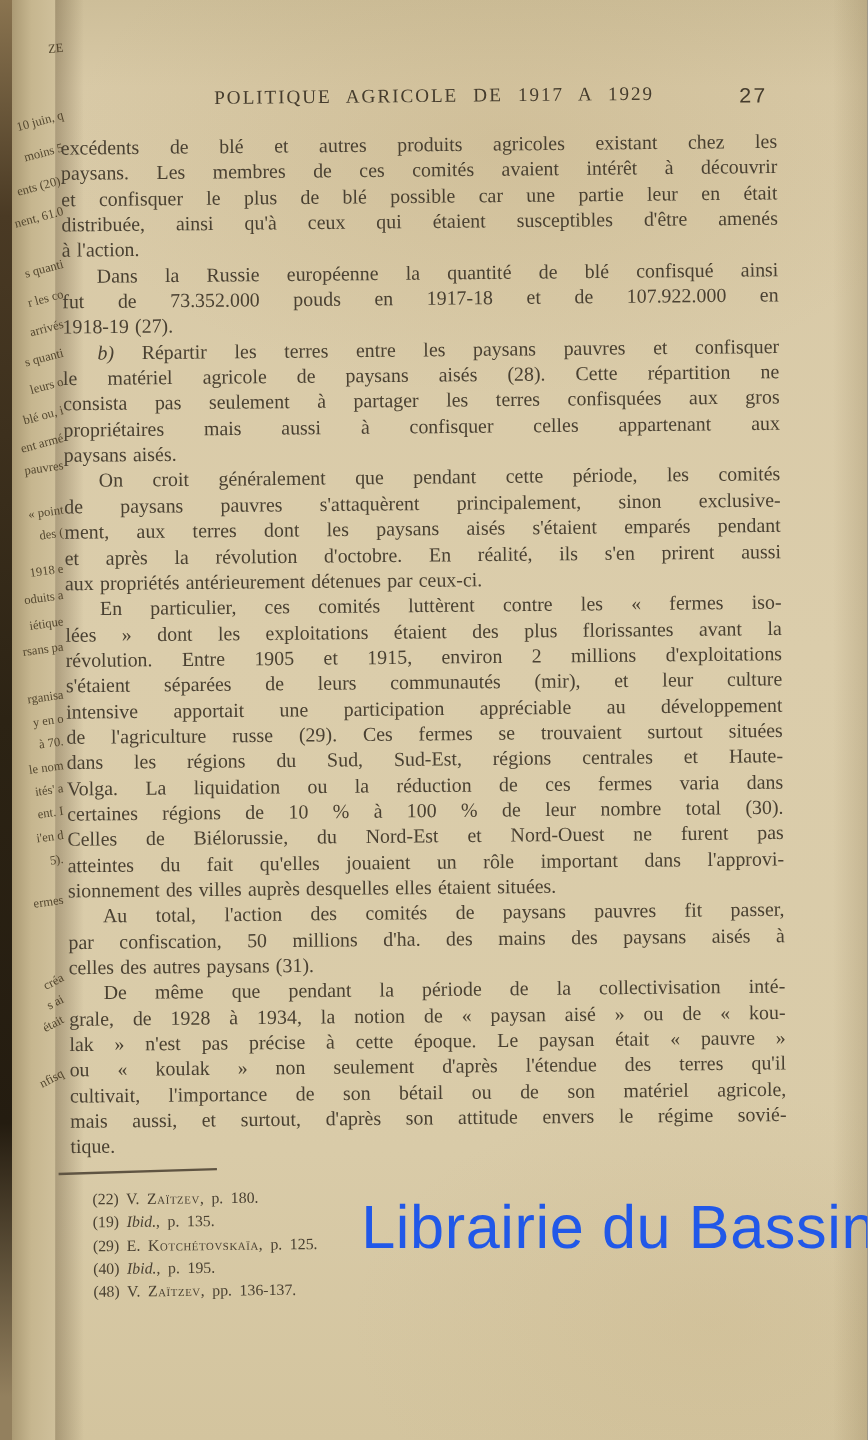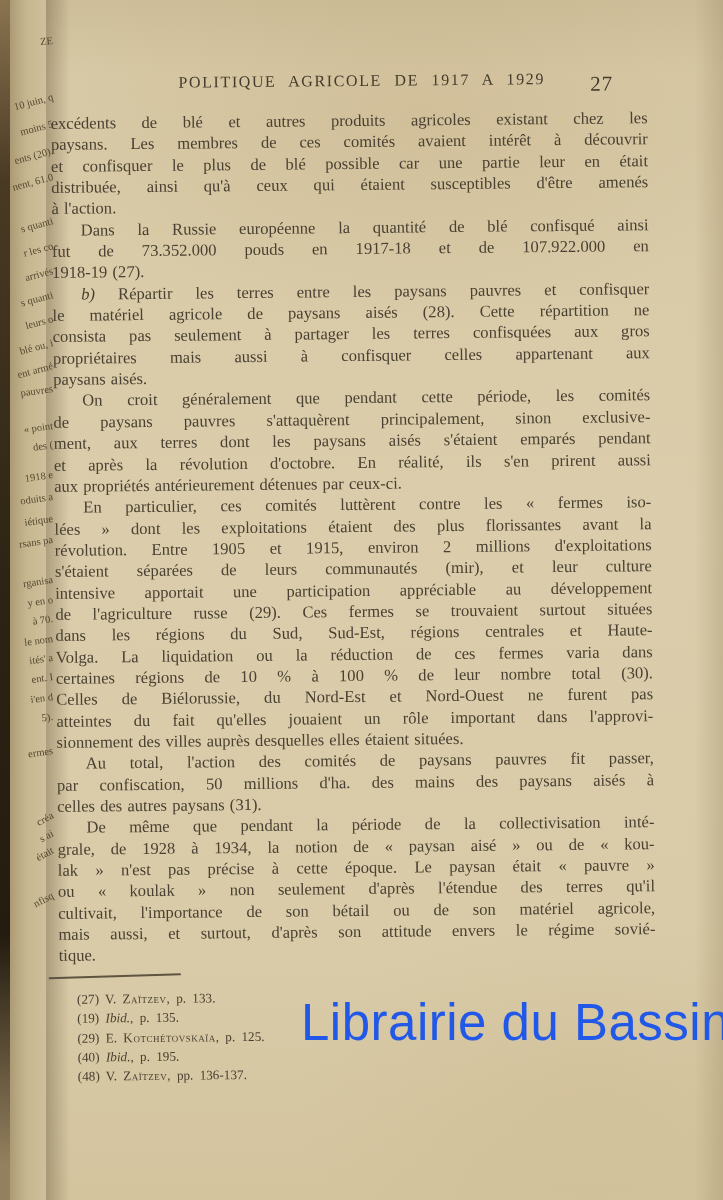--- a/index.html
+++ b/index.html
@@ -19,21 +19,21 @@
     background:linear-gradient(to right,#ab9a74,#c6b68f 45%,#cfc09b 100%);}
   .gutter{position:absolute;left:46px;top:0;bottom:0;width:24px;
     background:linear-gradient(to right,rgba(80,62,35,.33),rgba(80,62,35,0));}
   .frag{position:absolute;left:0;width:43px;text-align:right;font-size:10.5px;
     color:#53472f;white-space:nowrap;transform-origin:right center;line-height:1;}
   
   .page-inner{position:absolute;left:55px;top:72px;width:597px;transform:rotate(-0.55deg);}
   .hdr{position:relative;height:24px;margin-bottom:14px;}
   .hdr-title{text-align:center;padding-left:26px;font-size:16px;letter-spacing:1.6px;
     word-spacing:7px;color:#453c2d;}
-  .hdr-num{position:absolute;right:34px;top:2px;font-size:21px;letter-spacing:1px;color:#453c2d;}
+  .hdr-num{position:absolute;right:8px;top:2px;font-size:18px;letter-spacing:1px;color:#453c2d;font-family:Liberation Mono, monospace;}
   .para{margin:0;}
   .ln{line-height:21.35px;font-size:16.6px;text-align:justify;text-align-last:justify;
     word-spacing:1px;}
   .ln.end{text-align-last:left;}
   .ln.ind{text-indent:29px;}
   .it{font-style:italic;}
   .fnsep{width:132px;border-top:2px solid #5f5442;margin:9px 0 12px -10px;
     transform:rotate(-1.2deg);}
   .fn{font-size:13.2px;line-height:19.4px;margin-left:18px;word-spacing:3px;color:#4a4132;}
   .sc{font-variant:small-caps;letter-spacing:.5px;}
@@ -142,21 +142,21 @@
           <div class="ln">ou « koulak » non seulement d'après l'étendue des terres qu'il</div>
           <div class="ln">cultivait, l'importance de son bétail ou de son matériel agricole,</div>
           <div class="ln">mais aussi, et surtout, d'après son attitude envers le régime sovié-</div>
           <div class="ln end">tique.</div>
         </div>
       </div>
 
     <div class="fnsep"></div>
 
     <div>
-        <div class="fn"><span class="plain">(27)  V. </span><span class="sc">Zaïtzev</span><span class="plain">, p. 133.</span></div>
+        <div class="fn"><span class="plain">(22)  V. </span><span class="sc">Zaïtzev</span><span class="plain">, p. 180.</span></div>
         <div class="fn"><span class="plain">(19)  </span><span class="it">Ibid.</span><span class="plain">, p. 135.</span></div>
         <div class="fn"><span class="plain">(29)  E. </span><span class="sc">Kotchétovskaïa</span><span class="plain">, p. 125.</span></div>
         <div class="fn"><span class="plain">(40)  </span><span class="it">Ibid.</span><span class="plain">, p. 195.</span></div>
         <div class="fn"><span class="plain">(48)  V. </span><span class="sc">Zaïtzev</span><span class="plain">, pp. 136-137.</span></div>
       </div>
   </div>
 
   <div class="watermark" style="color: rgb(33, 88, 232);">Librairie du Bassin</div>
 </div>
 

